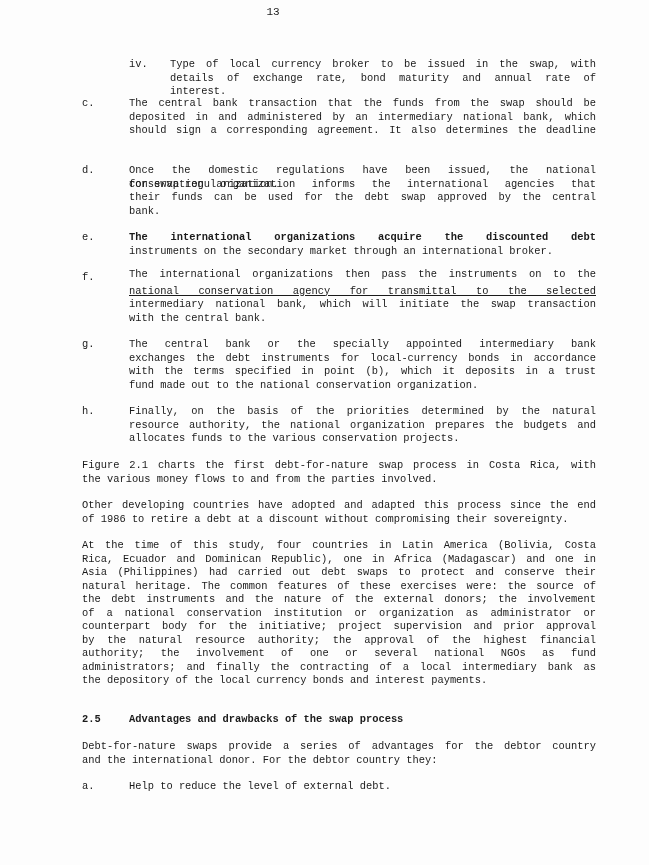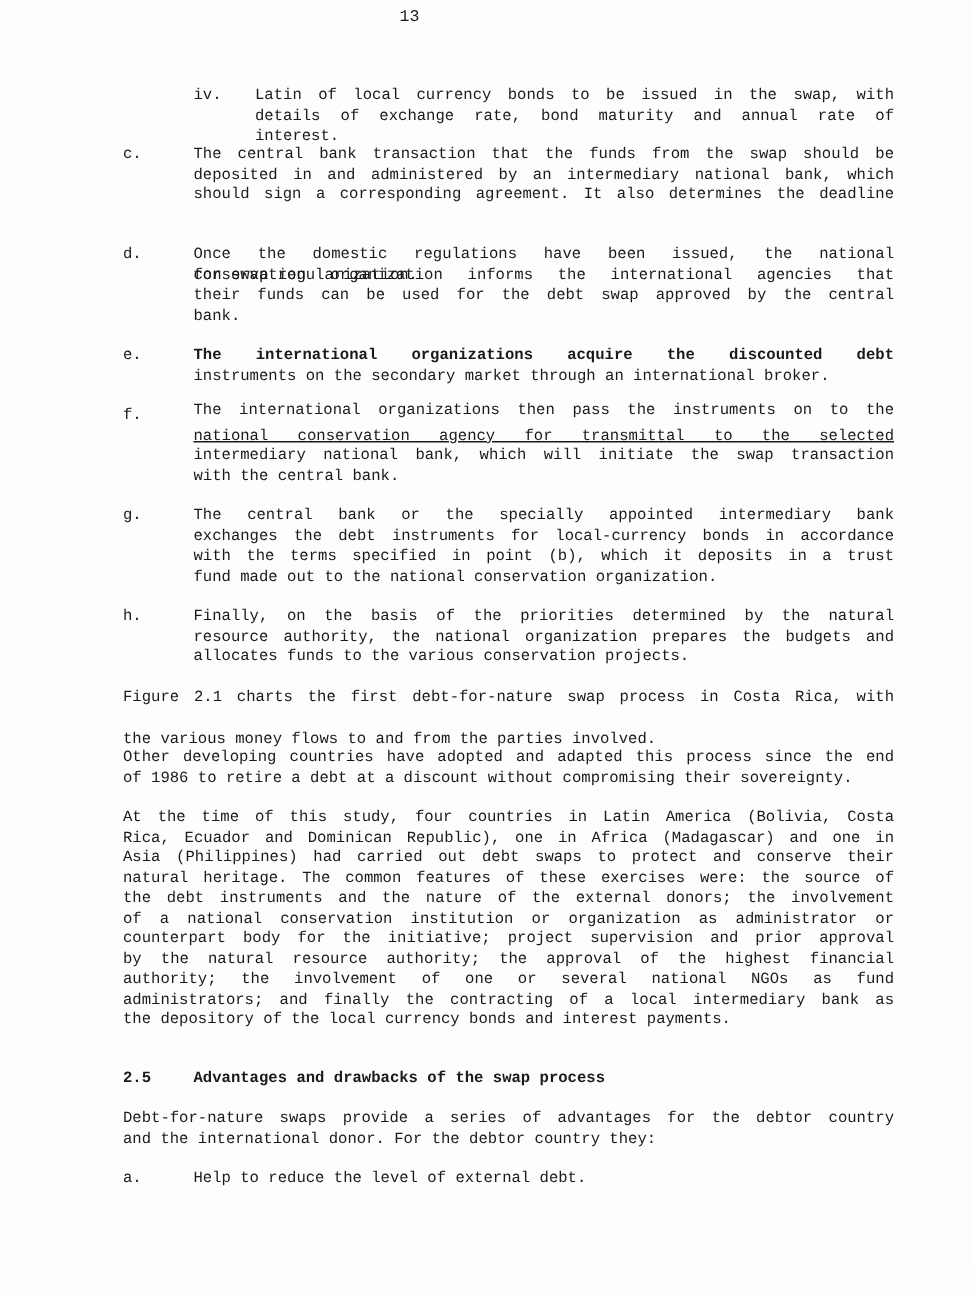--- a/index.html
+++ b/index.html
@@ -16,21 +16,21 @@
   .bd  { left:82px;  width:514px; }
 </style>
 </head>
 <body>
 
 <div class="page">
   <div class="pnum">13</div>
 
   <div>
     <div class="lab" style="left:129px;top:58px;">iv.</div>
-    <div class="line just sub" style="top:58px;">Latin of local currency bonds to be issued in the swap, with</div>
+    <div class="line just sub" style="top:58px;">Type of local currency broker to be issued in the swap, with</div>
     <div class="line just sub" style="top:71.5px;">details of exchange rate, bond maturity and annual rate of</div>
     <div class="line sub" style="top:85px;">interest.</div>
   </div>
 
   <div>
     <div class="lab" style="left:82px;top:97px;">c.</div>
     <div class="line just it" style="top:97px;">The central bank transaction that the funds from the swap should be</div>
     <div class="line just it" style="top:110.5px;">deposited in and administered by an intermediary national bank, which</div>
     <div class="line just it" style="top:124px;">should sign a corresponding agreement. It also determines the deadline</div>
     <div class="line it" style="top:137.5px;margin-top:40px;">for swap regularization.</div>
@@ -68,21 +68,21 @@
 
   <div>
     <div class="lab" style="left:82px;top:405px;">h.</div>
     <div class="line just it" style="top:405px;">Finally, on the basis of the priorities determined by the natural</div>
     <div class="line just it" style="top:418.5px;">resource authority, the national organization prepares the budgets and</div>
     <div class="line it" style="top:432px;">allocates funds to the various conservation projects.</div>
   </div>
 
   <div>
     <div class="line just bd" style="top:459px;">Figure 2.1 charts the first debt-for-nature swap process in Costa Rica, with</div>
-    <div class="line bd" style="top:472.5px;margin-top:14px;">the various money flows to and from the parties involved.</div>
+    <div class="line bd" style="top:472.5px;">the various money flows to and from the parties involved.</div>
   </div>
 
   <div>
     <div class="line just bd" style="top:499px;">Other developing countries have adopted and adapted this process since the end</div>
     <div class="line bd" style="top:512.5px;">of 1986 to retire a debt at a discount without compromising their sovereignty.</div>
   </div>
 
   <div>
     <div class="line just bd" style="top:539px;">At the time of this study, four countries in Latin America (Bolivia, Costa</div>
     <div class="line just bd" style="top:552.5px;">Rica, Ecuador and Dominican Republic), one in Africa (Madagascar) and one in</div>

